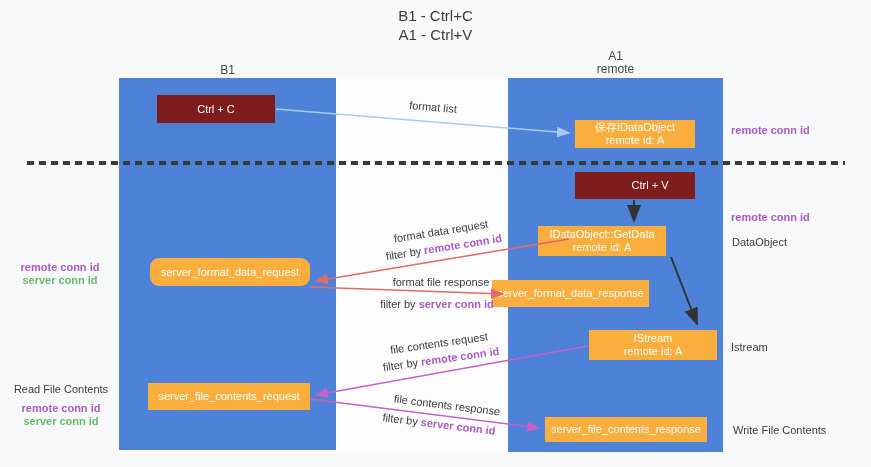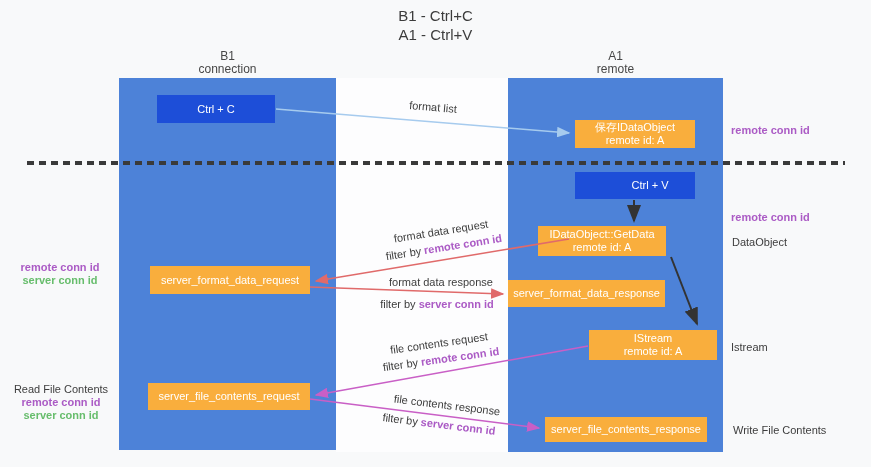--- a/index.html
+++ b/index.html
@@ -16,21 +16,21 @@
     font-size:15px;line-height:19px;color:#3c3c3c;
   }
   .lane-header{font-size:12px;line-height:13px;text-align:center;color:#474747;}
   .lane{background:#4d82d8;}
   .corridor{background:#fdfdfe;}
   .node{
     color:#fff;font-size:11px;line-height:13px;text-align:center;
     display:flex;flex-direction:column;justify-content:center;align-items:center;
     box-sizing:border-box;
   }
-  .node.green{background:#1d4ed8;}
+  .node.green{background:#7f1d1d;}
   .node.orange{background:#f9ae3d;}
   .dashed-line{
     left:27px;top:161px;width:818px;height:4px;
     background:repeating-linear-gradient(90deg,#3a3a3a 0 7px,transparent 7px 12px);
   }
   .lbl{font-size:11px;line-height:13px;white-space:nowrap;}
   .lbl.center{text-align:center;}
   .purple{color:#ab5bc5;font-weight:bold;}
   .greenTxt{color:#67bd6c;font-weight:bold;}
   .black{color:#3d3d3d;}
@@ -40,21 +40,21 @@
 </head>
 <body>
 
 <div id="canvas">
 
   <div class="abs title">
     <div>B1 - Ctrl+C</div>
     <div>A1 - Ctrl+V</div>
   </div>
 
-  <div class="abs lane-header" style="left:119px;top:50px;width:217px;">
+  <div class="abs lane-header" style="left:119px;top:64px;width:217px;">
     <div>B1</div>
     <div>connection</div>
   </div>
   <div class="abs lane-header" style="left:508px;top:50px;width:215px;">
     <div>A1</div>
     <div>remote</div>
   </div>
 
   <div class="abs corridor" style="left:336px;top:78px;width:172px;height:374px;"></div>
 
@@ -74,25 +74,25 @@
 
   <div class="abs node green" style="left:575px;top:172px;width:120px;height:27px;padding-left:30px;">
     <div>Ctrl + V</div>
   </div>
 
   <div class="abs node orange" style="left:538px;top:226px;width:128px;height:30px;">
     <div>IDataObject::GetData</div>
     <div>remote id: A</div>
   </div>
 
-  <div class="abs node orange" style="left:150px;top:266px;width:160px;height:28px;">
+  <div class="abs node orange" style="left:150px;top:258px;width:160px;height:28px;border-radius:9px;">
     <div>server_format_data_request</div>
   </div>
 
-  <div class="abs node orange" style="left:508px;top:280px;width:157px;height:27px;">
+  <div class="abs node orange" style="left:492px;top:280px;width:157px;height:27px;">
     <div>server_format_data_response</div>
   </div>
 
   <div class="abs node orange" style="left:589px;top:330px;width:128px;height:30px;">
     <div>IStream</div>
     <div>remote id: A</div>
   </div>
 
   <div class="abs node orange" style="left:545px;top:417px;width:162px;height:25px;">
     <div>server_file_contents_response</div>
@@ -126,21 +126,21 @@
     <line x1="310" y1="399" x2="539" y2="428" stroke="#c95fc6" stroke-width="1.5" marker-end="url(#m-magenta)"></line>
   </svg>
 
   <div class="abs lbl center black" style="left:388px;top:101px;width:90px;transform:rotate(5deg);">format list</div>
 
   <div class="abs lbl center black" style="left:385px;top:225px;width:112px;transform:rotate(-9deg);">format data request</div>
   <div class="abs lbl center" style="left:376px;top:241px;width:136px;transform:rotate(-9deg);">
     <span class="black fb">filter by</span><span class="purple">remote conn id</span>
   </div>
 
-  <div class="abs lbl center black" style="left:384px;top:276px;width:114px;">format data response</div>
+  <div class="abs lbl center black" style="left:384px;top:276px;width:114px;">format file response</div>
   <div class="abs lbl center" style="left:372px;top:298px;width:130px;">
     <span class="black fb">filter by</span><span class="purple">server conn id</span>
   </div>
 
   <div class="abs lbl center black" style="left:383px;top:337px;width:112px;transform:rotate(-8deg);">file contents request</div>
   <div class="abs lbl center" style="left:373px;top:353px;width:136px;transform:rotate(-8deg);">
     <span class="black fb">filter by</span><span class="purple">remote conn id</span>
   </div>
 
   <div class="abs lbl center black" style="left:389px;top:399px;width:116px;transform:rotate(7deg);">file contents response</div>
@@ -152,18 +152,18 @@
   <div class="abs lbl purple" style="left:731px;top:211px;">remote conn id</div>
   <div class="abs lbl black" style="left:732px;top:236px;">DataObject</div>
   <div class="abs lbl black" style="left:731px;top:341px;">Istream</div>
   <div class="abs lbl black" style="left:733px;top:424px;">Write File Contents</div>
 
   <div class="abs lbl center" style="left:5px;top:261px;width:110px;">
     <div class="purple">remote conn id</div>
     <div class="greenTxt">server conn id</div>
   </div>
   <div class="abs lbl center" style="left:5px;top:383px;width:112px;">
-    <div class="black" style="margin-bottom:0;">Read File Contents</div>
+    <div class="black" style="margin-bottom:6px;">Read File Contents</div>
     <div class="purple">remote conn id</div>
     <div class="greenTxt">server conn id</div>
   </div>
 
 </div>
 
 </body></html>

